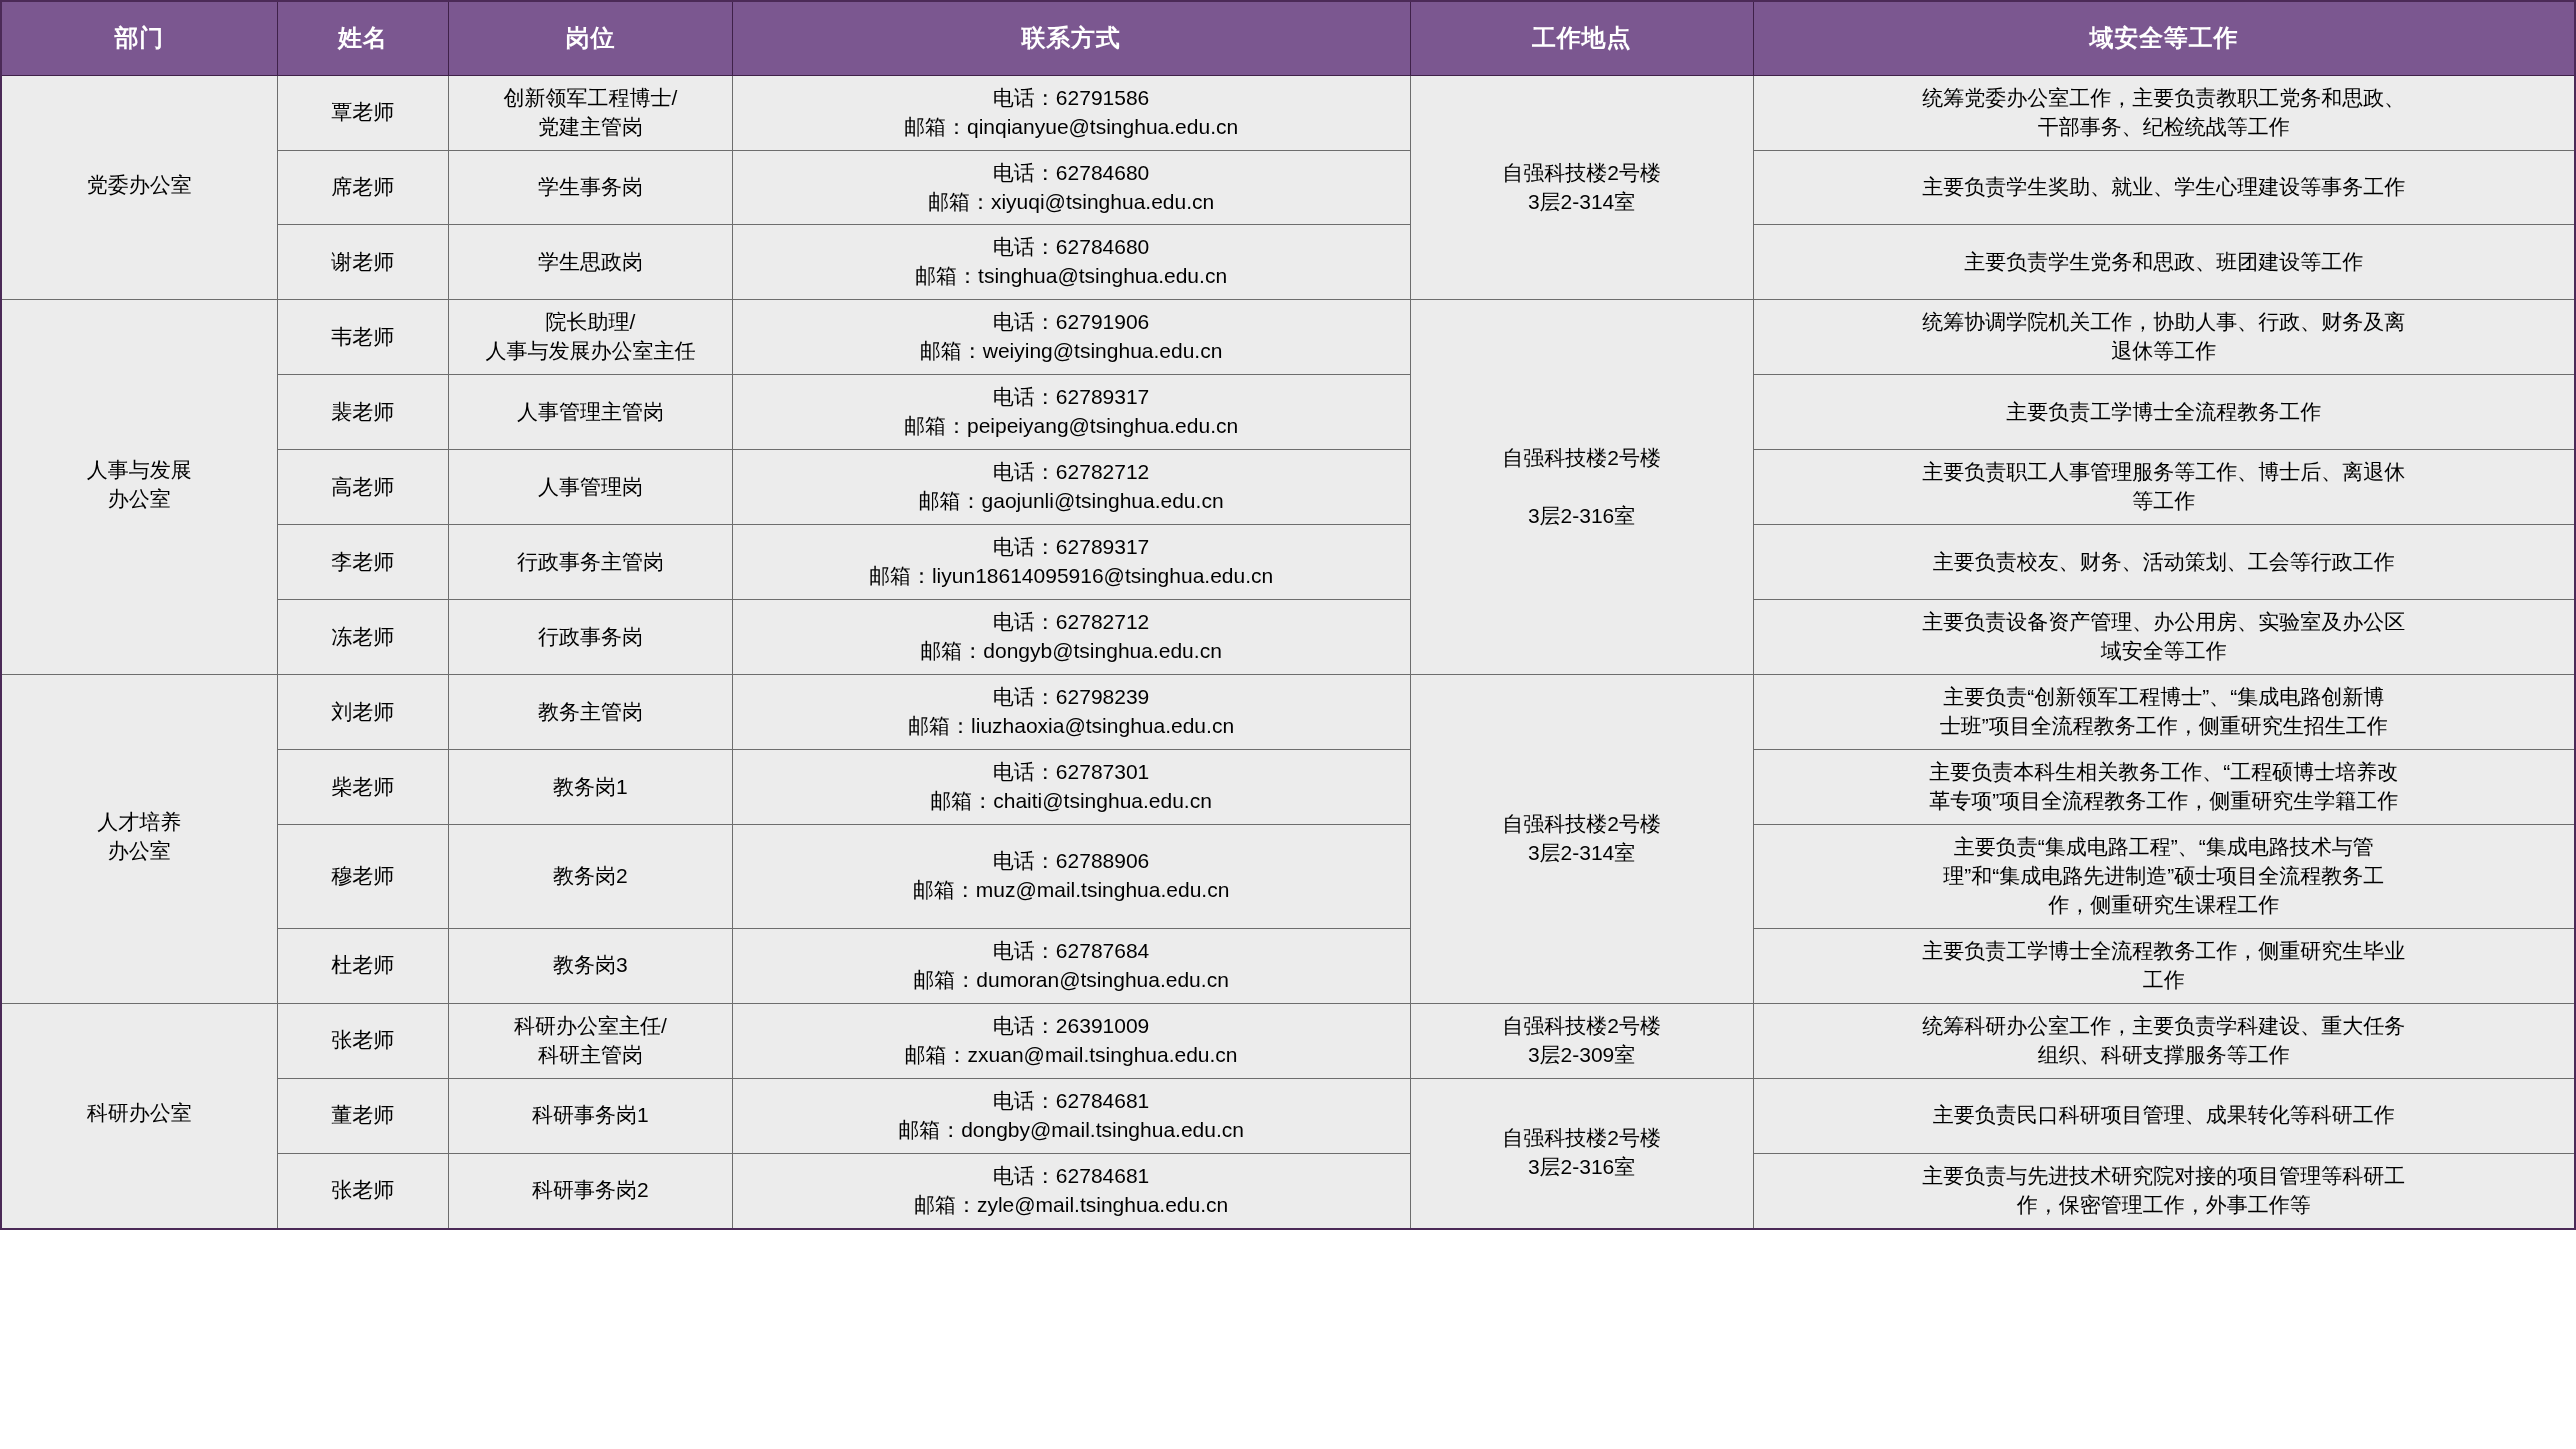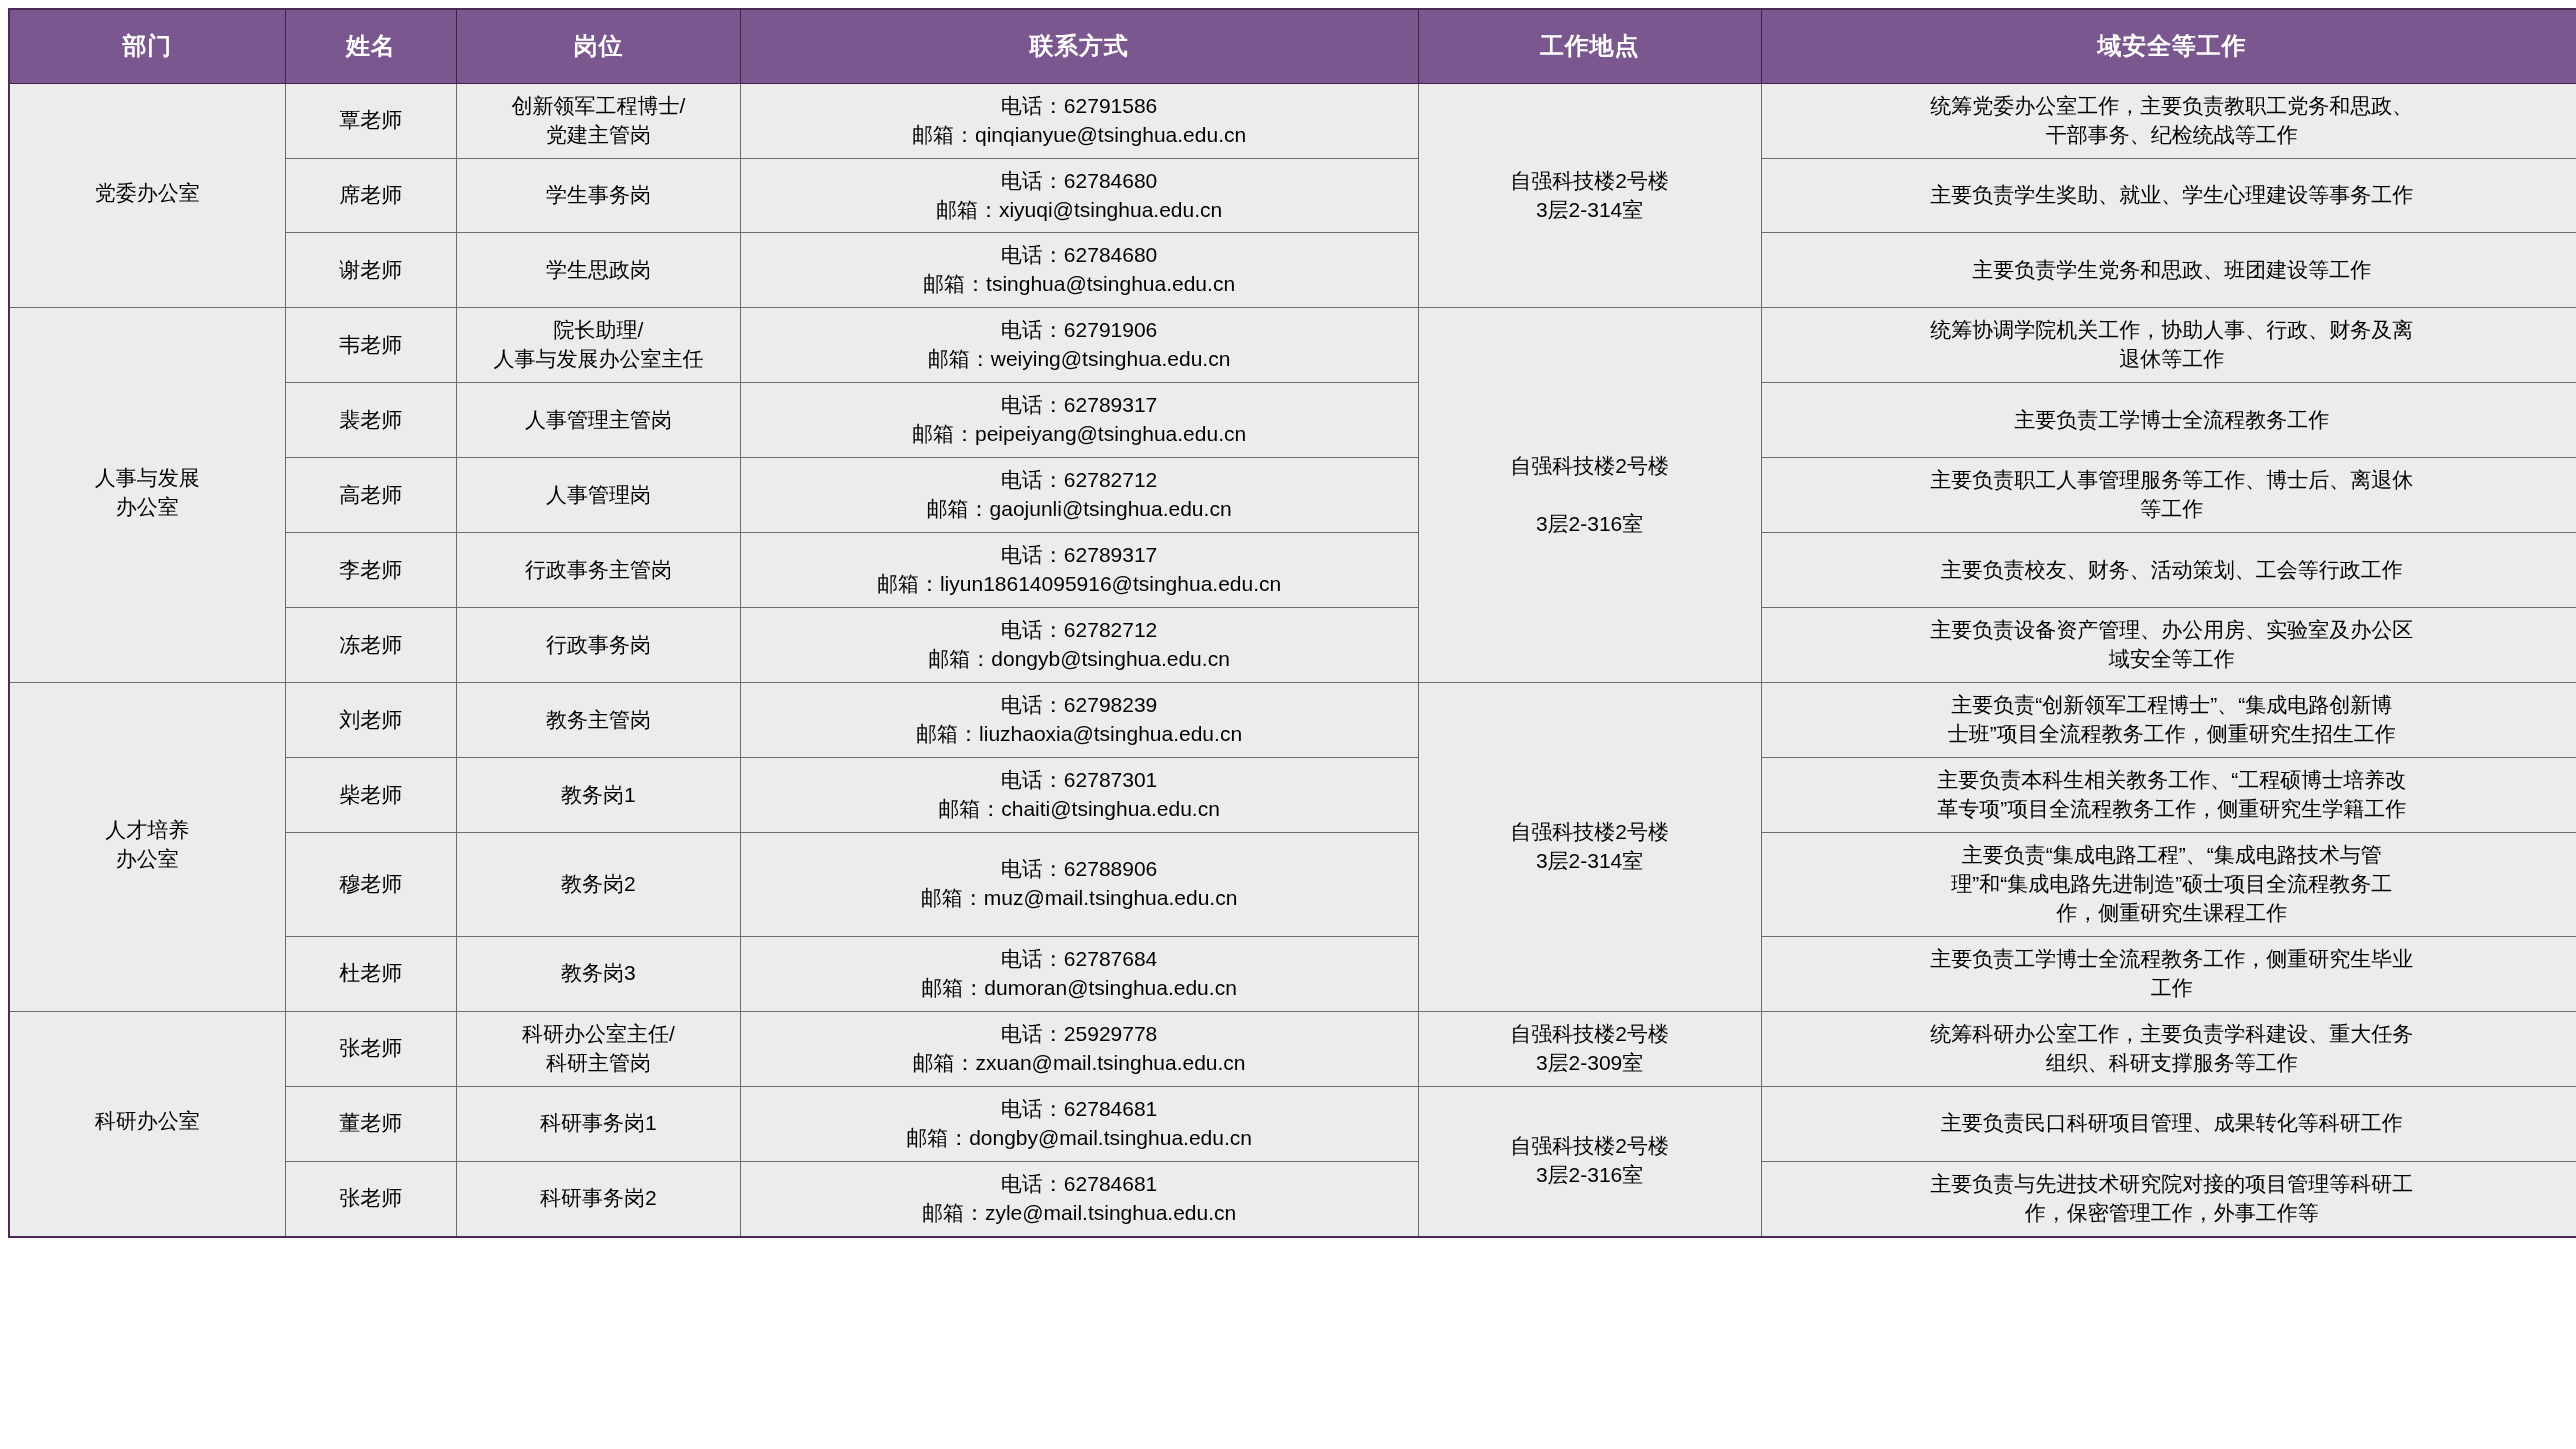--- a/index.html
+++ b/index.html
@@ -11,21 +11,21 @@
     width: 2576px;
     height: 1449px;
     font-family: "Liberation Sans", "DejaVu Sans", sans-serif;
     color: #000000;
     overflow: hidden;
   }
   #sheet {
     width: 2469px;
     height: 1449px;
     box-sizing: border-box;
-    padding: 8px;
+    padding: 0;
   }
   table.staff {
     border-collapse: collapse;
     table-layout: fixed;
     width: 2576px;
     border: 2.4px solid #4b2a57;
   }
   table.staff th {
     background: #7b5790;
     color: #ffffff;
@@ -298,21 +298,21 @@
         <tr>
           <td class="dept" rowspan="3">
             <span class="line">科研办公室</span>
           </td>
           <td class="name">张老师</td>
           <td class="post">
             <span class="line">科研办公室主任/</span>
             <span class="line">科研主管岗</span>
           </td>
           <td class="contact">
-            <span class="line">电话：25929778</span>
+            <span class="line">电话：26391009</span>
             <span class="line">邮箱：zxuan@mail.tsinghua.edu.cn</span>
           </td>
           <td class="place" rowspan="1">
             <span class="line">自强科技楼2号楼</span>
             <span class="line">3层2-309室</span>
           </td>
           <td class="duty">
             <span class="line">统筹科研办公室工作，主要负责学科建设、重大任务</span>
             <span class="line">组织、科研支撑服务等工作</span>
           </td>

